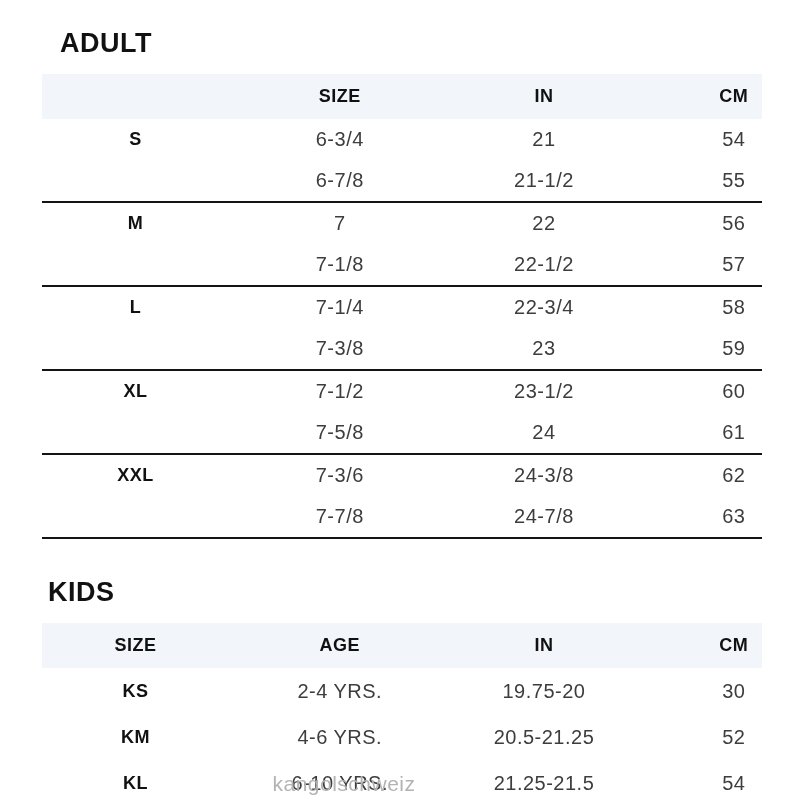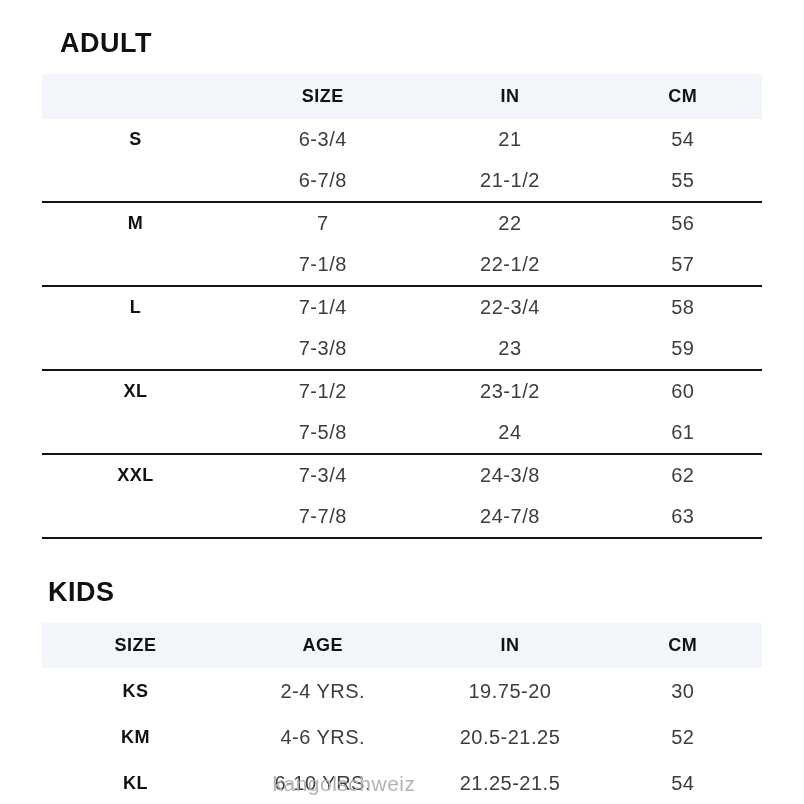--- a/index.html
+++ b/index.html
@@ -20,20 +20,21 @@
     line-height: 1;
   }
   #adult-title { margin-top: 30px; margin-left: 18px; }
   #kids-title  { margin-top: 40px; margin-left: 6px; }
 
   .grid-row {
     display: grid;
     grid-template-columns: 26% 26% 26% 22%;
     align-items: center;
     text-align: center;
+    gap: 17px;
   }
 
   .header-row {
     background: #f2f5fa;
     height: 45px;
     margin-top: 17px;
   }
   .header-cell {
     font-size: 18px;
     font-weight: 700;
@@ -142,21 +143,21 @@
           <div class="label-cell"></div>
           <div class="data-cell">7-5/8</div>
           <div class="data-cell">24</div>
           <div class="data-cell">61</div>
         </div>
       </div>
 
       <div class="adult-group">
         <div class="grid-row adult-row">
           <div class="label-cell">XXL</div>
-          <div class="data-cell">7-3/4</div>
+          <div class="data-cell">7-3/6</div>
           <div class="data-cell">24-3/8</div>
           <div class="data-cell">62</div>
         </div>
         <div class="grid-row adult-row">
           <div class="label-cell"></div>
           <div class="data-cell">7-7/8</div>
           <div class="data-cell">24-7/8</div>
           <div class="data-cell">63</div>
         </div>
       </div>

